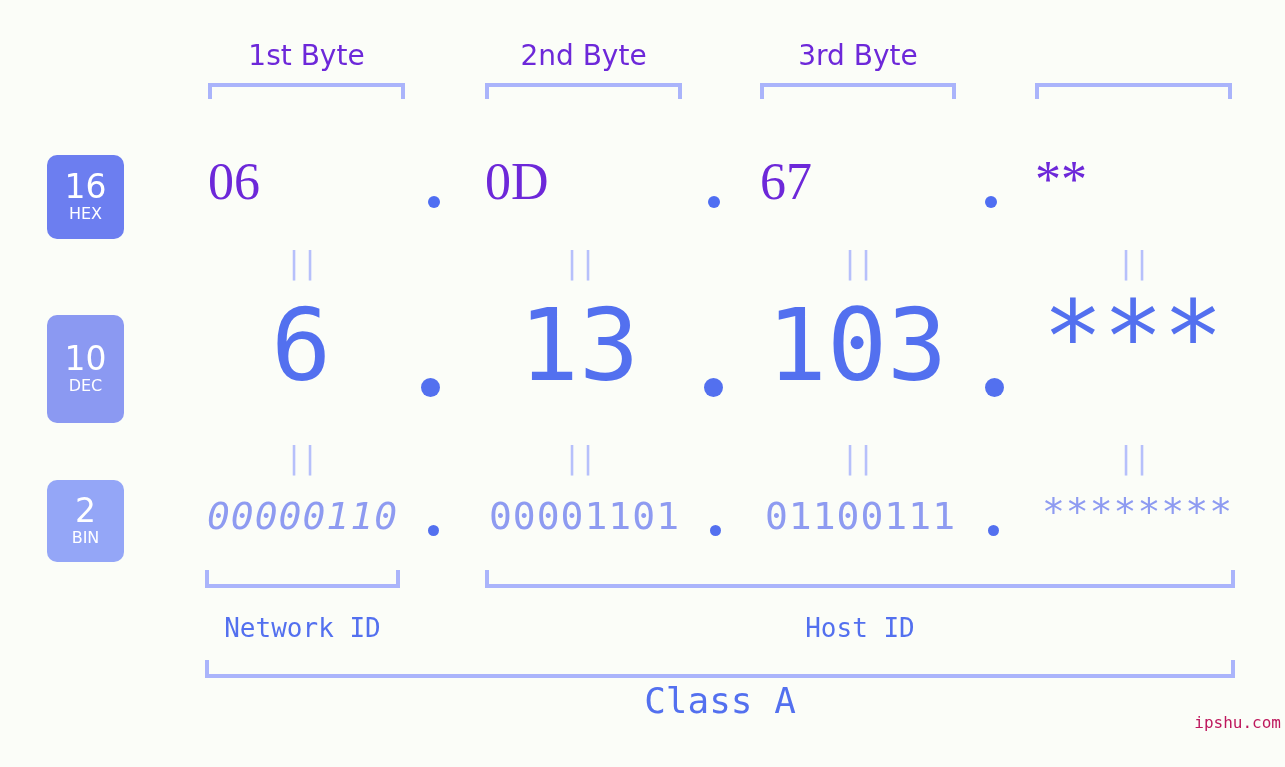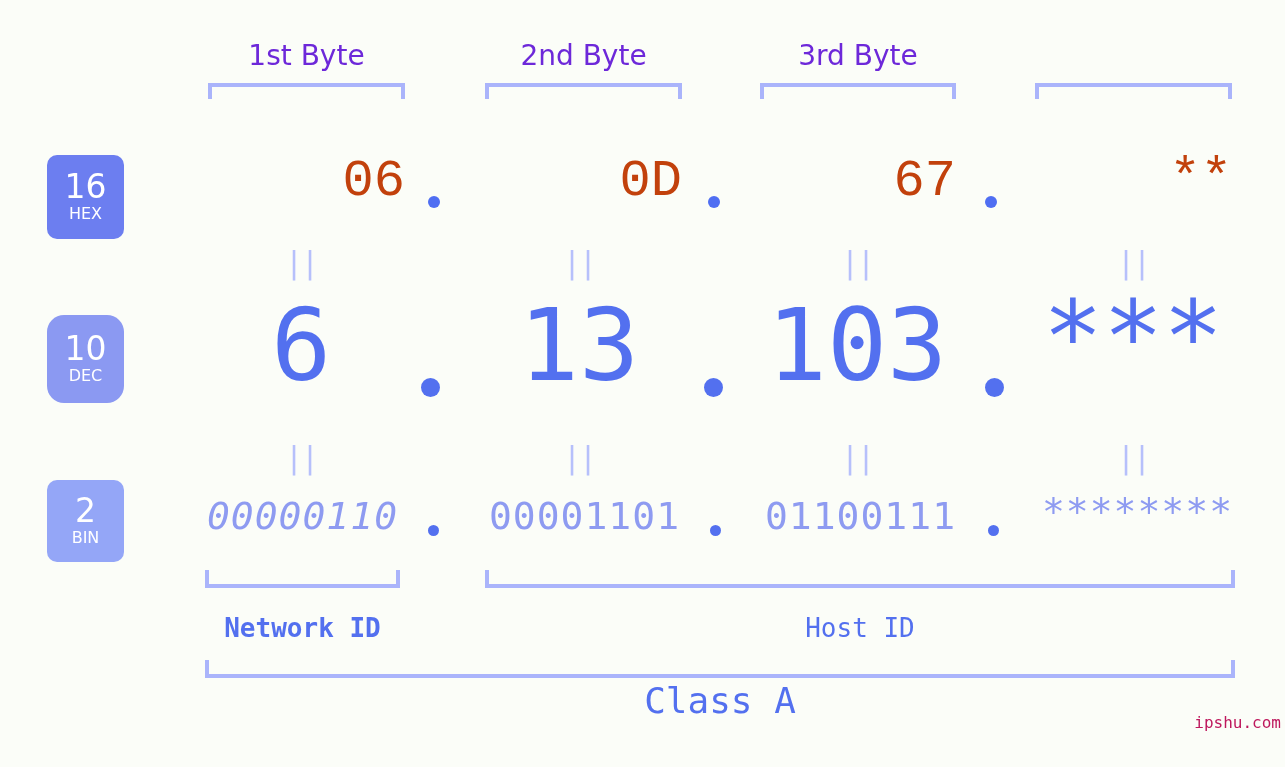--- a/index.html
+++ b/index.html
@@ -69,31 +69,31 @@
     font-size: 33px;
     font-weight: 400;
     line-height: 1.05;
   }
   .badge .base {
     font-size: 16px;
     font-weight: 400;
     line-height: 1.25;
   }
   .badge-hex { top: 155px; height: 84px; background: #6c7ef0; }
-  .badge-dec { top: 315px; height: 88px; background: #8b99f2; border-radius: 17px; }
+  .badge-dec { top: 315px; height: 108px; background: #8b99f2; }
   .badge-bin { top: 480px; height: 82px; background: #94a6f7; }
 
   
   .hex-val {
     position: absolute;
     top: 152px;
-    font-family: Liberation Mono, monospace;
+    font-family: Liberation Serif, serif;
     font-size: 52px;
-    color: #c2410c;
-    text-align: right;
+    color: #6d28d9;
+    text-align: left;
     white-space: nowrap;
   }
   .hex-dot {
     position: absolute;
     top: 196px;
     width: 12px;
     height: 12px;
     border-radius: 50%;
     background: #4f6ef2;
   }
@@ -238,21 +238,21 @@
   <div class="bin-dot" style="left:428px;"></div>
   <div class="bin-val" style="left:482px;width:205px;">00001101</div>
   <div class="bin-dot" style="left:710px;"></div>
   <div class="bin-val" style="left:758px;width:205px;">01100111</div>
   <div class="bin-dot" style="left:988px;"></div>
   <div class="bin-val" style="left:1035px;width:205px;top:490px;">********</div>
 
   <div class="bracket-bottom" style="left:205px;top:570px;width:195px;"></div>
   <div class="bracket-bottom" style="left:485px;top:570px;width:750px;"></div>
 
-  <div class="id-label" style="left:205px;top:613px;width:195px;font-weight:bold;">Network ID</div>
+  <div class="id-label" style="left:205px;top:613px;width:195px;">Network ID</div>
   <div class="id-label" style="left:485px;top:613px;width:750px;">Host ID</div>
 
   <div class="bracket-bottom" style="left:205px;top:660px;width:1030px;"></div>
   <div class="class-label" style="left:205px;width:1030px;">Class A</div>
 
   <div class="watermark">ipshu.com</div>
 
 </div>
 
 </body></html>

